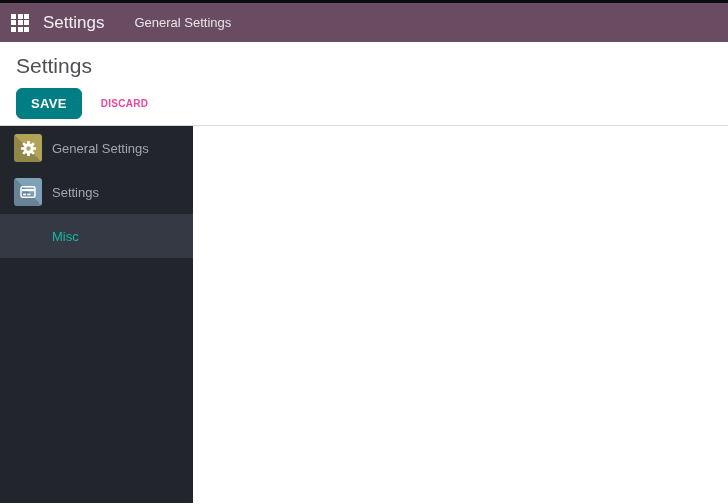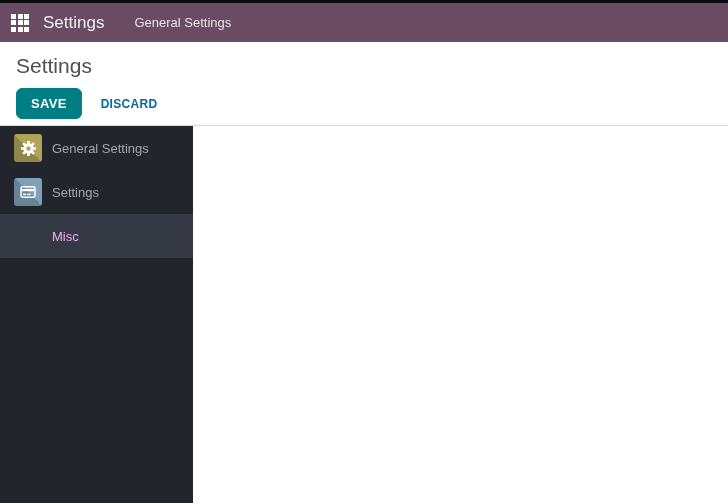--- a/index.html
+++ b/index.html
@@ -30,22 +30,22 @@
     padding:11px 16px 0 16px;
   }
   .page-title { font-size:21px; font-weight:400; color:#4c4f54; line-height:26px; }
   .button-row { margin-top:9px; display:flex; align-items:center; }
   .btn-save {
     background:#017e84; color:#ffffff; border:1px solid #017e84; border-radius:6px;
     font-size:13px; font-weight:700; letter-spacing:.3px; padding:7px 14px;
     cursor:pointer; font-family:inherit;
   }
   .btn-discard {
-    background:transparent; color:#0369a1; border:none; border-radius:2px;
-    font-size:12px; font-weight:700; letter-spacing:.3px; padding:7px 12px;
+    background:transparent; color:#ec4899; border:none; border-radius:2px;
+    font-size:10px; font-weight:700; letter-spacing:.3px; padding:7px 12px;
     margin-left:7px; cursor:pointer; font-family:inherit;
   }
 
   
   .page-body { display:flex; height:377px; }
   .settings-sidebar { width:193px; background:#22252b; flex-shrink:0; }
   .sidebar-row {
     height:44px; display:flex; align-items:center; padding-left:14px; cursor:pointer;
   }
   .sidebar-row.selected { background:#353943; padding-left:52px; }
@@ -56,21 +56,21 @@
   }
   .app-icon::before {
     content:""; position:absolute; inset:0;
     background:linear-gradient(225deg, rgba(0,0,0,0) 50%, rgba(0,0,0,0.18) 50%);
   }
   .app-icon svg { position:relative; z-index:1; display:block; }
   .icon-gear    { background:#b1a459; }
   .icon-card    { background:#7ea1b7; }
   .icon-invoice { background:#c77a4f; }
   .sidebar-label { font-size:13px; color:#a3a7ac; white-space:nowrap; }
-  .sidebar-row.selected .sidebar-label { color:#f0abfc; }
+  .sidebar-row.selected .sidebar-label { color:#14b8a6; }
 
   .main-content { flex:1; background:#ffffff; }
 </style>
 </head>
 <body>
 
 <div class="top-strip"></div>
 
 <div class="navbar">
   <div class="apps-icon">

